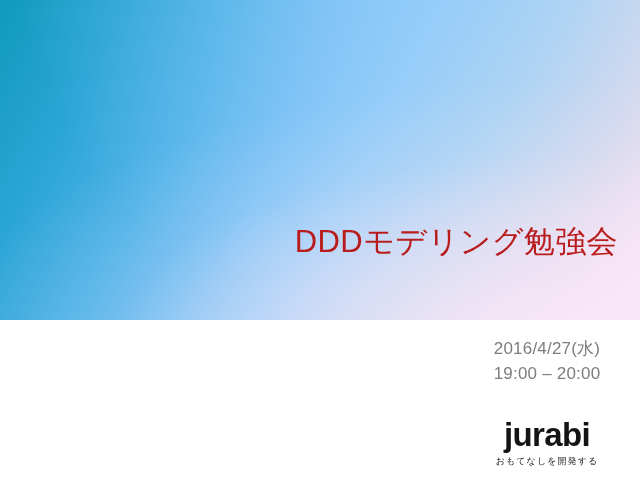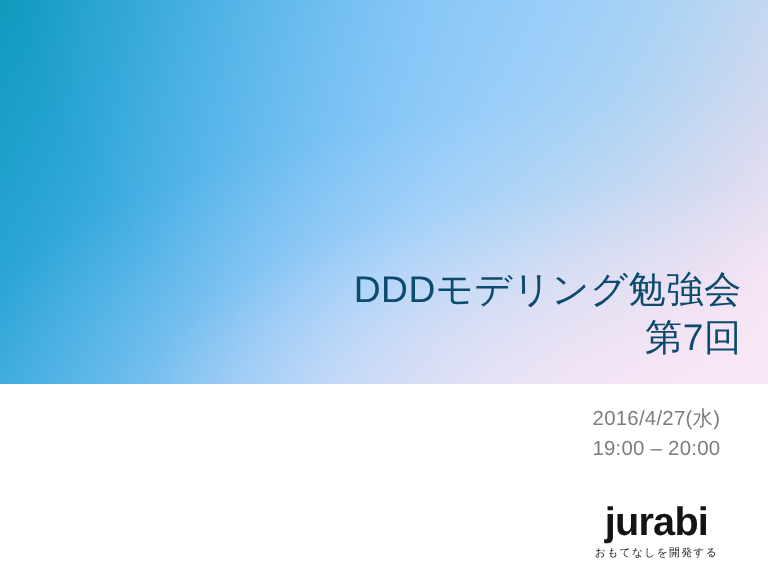--- a/index.html
+++ b/index.html
@@ -82,21 +82,21 @@
     right: 22px;
     top: 222px;
     width: 480px;
     text-align: right;
     z-index: 3;
   }
   .title-line {
     display: block;
     font-size: 31px;
     line-height: 40px;
-    color: #0c4a6e;
+    color: #b91c1c;
     letter-spacing: 0.4px;
     white-space: nowrap;
   }
 
   
   #subtitle-block {
     position: absolute;
     left: 452px;
     top: 336px;
     width: 190px;
@@ -143,21 +143,20 @@
 <body>
 
 <div id="slide">
 
   <div id="gradient-band"></div>
   <div id="gradient-band-highlight"></div>
   <div id="gradient-band-overlay"></div>
 
   <div id="title-block">
     <span class="title-line">DDDモデリング勉強会</span>
-    <span class="title-line">第7回</span>
   </div>
 
   <div id="subtitle-block">
     <span class="subtitle-line">2016/4/27(水)</span>
     <span class="subtitle-line">19:00 – 20:00</span>
   </div>
 
   <div id="logo-block">
     <span id="logo-wordmark">jurabi</span>
     <span id="logo-tagline">おもてなしを開発する</span>

